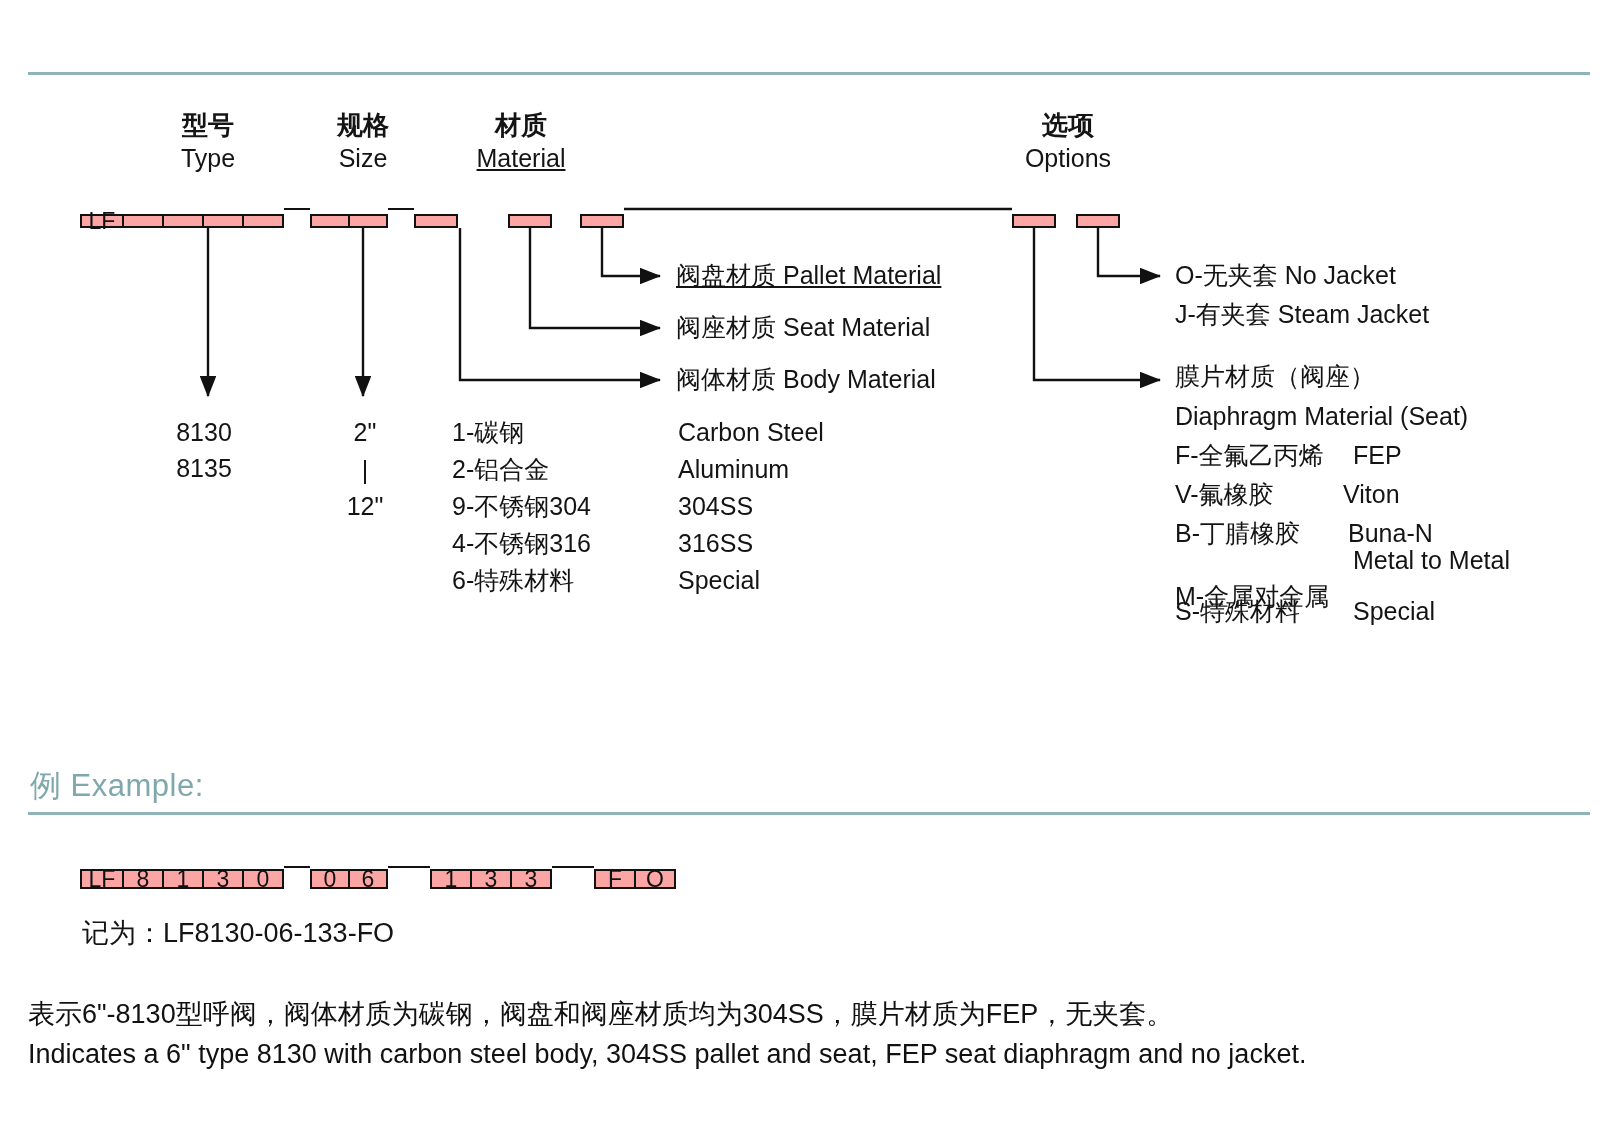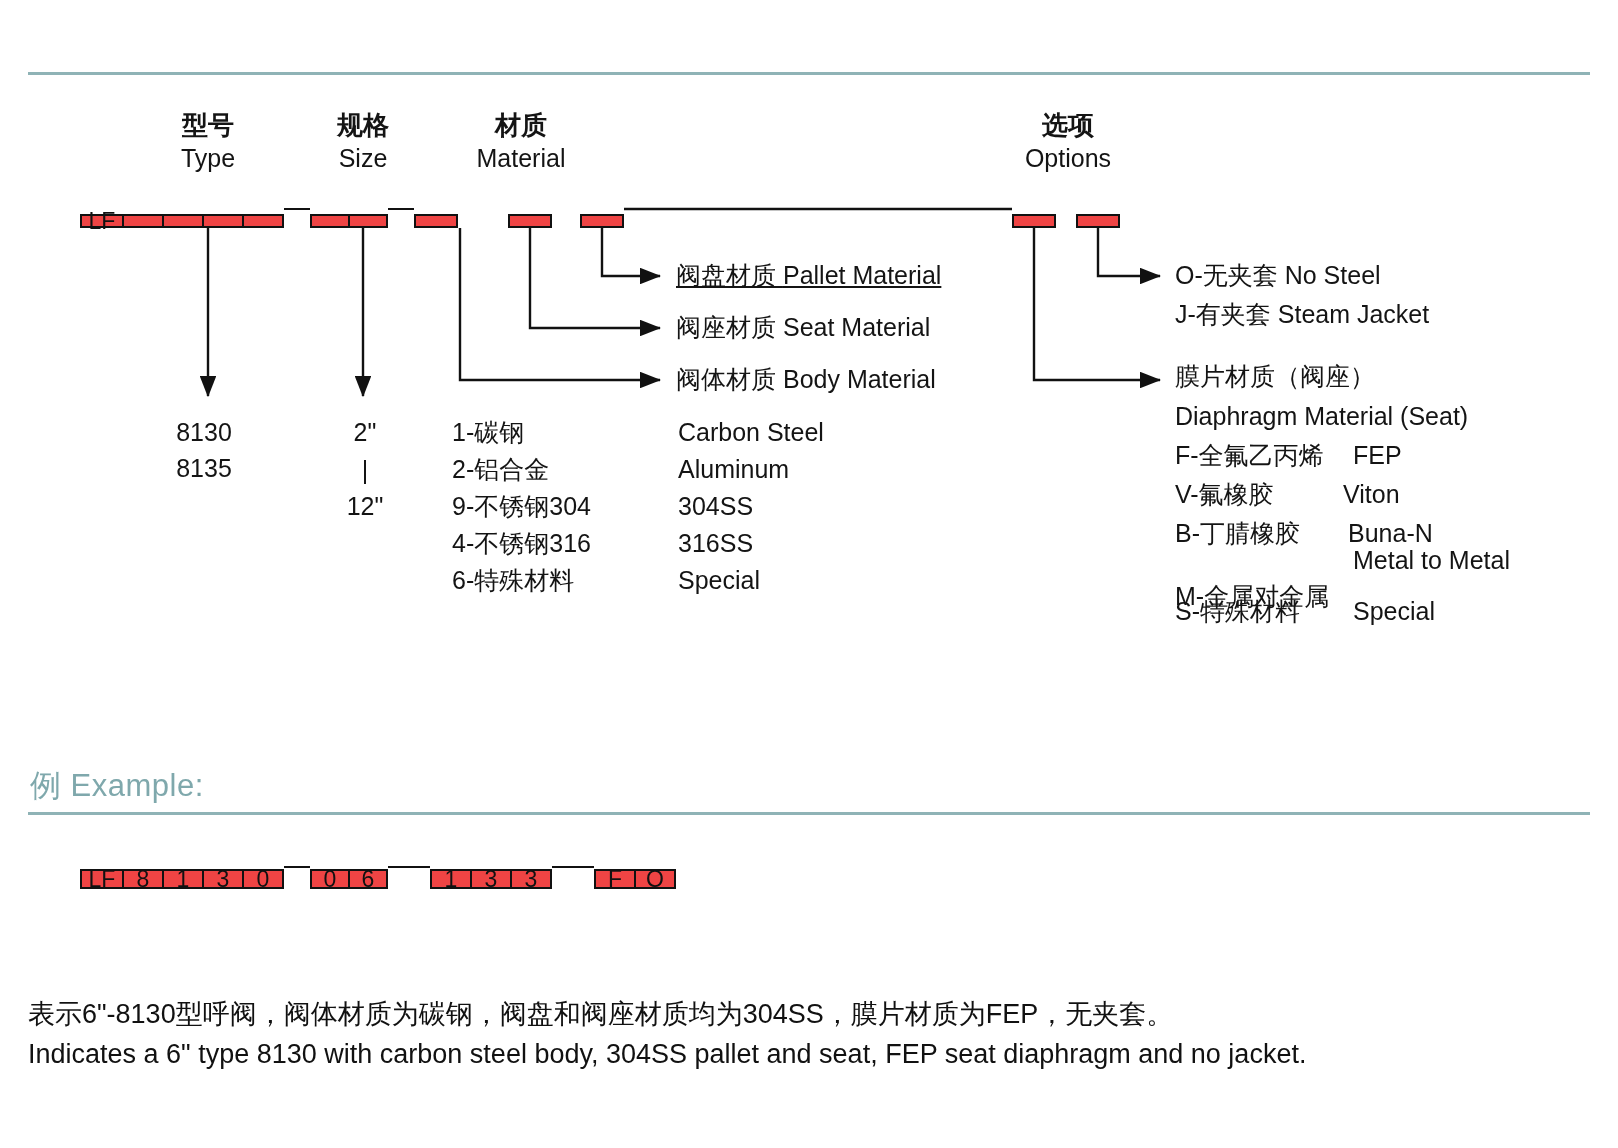--- a/index.html
+++ b/index.html
@@ -59,21 +59,21 @@
   }
   .cell {
     box-sizing: border-box;
     border: 2px solid #111111;
     margin-left: -2px;
     display: flex;
     align-items: center;
     justify-content: center;
     font-size: 23px;
     color: #111111;
-    background: #ef4444;
+    background: #fca5a5;
     margin-top: 24px;
   }
   .cell:first-child { margin-left: 0; }
   .grp { display: flex; }
   .sep {
     display: flex;
     align-items: center;
     justify-content: center;
     color: #111111;
     font-size: 24px;
@@ -115,21 +115,21 @@
 
   <div class="section-rule" style="left:28px; top:72px; width:1562px;"></div>
 
   <div class="txt hdr center" style="left:208px; top:112px;">型号</div>
   <div class="txt center" style="left:208px; top:146px;">Type</div>
 
   <div class="txt hdr center" style="left:363px; top:112px;">规格</div>
   <div class="txt center" style="left:363px; top:146px;">Size</div>
 
   <div class="txt hdr center" style="left:521px; top:112px;">材质</div>
-  <div class="txt center" style="left:521px; top:146px;">Material</div>
+  <div class="txt center" style="left:521px; top:146px;text-decoration:underline;">Material</div>
 
   <div class="txt hdr center" style="left:1068px; top:112px;">选项</div>
   <div class="txt center" style="left:1068px; top:146px;">Options</div>
 
   <div class="boxrow" style="left:80px; top:190px; height:38px;">
 
     <div class="grp">
       <div class="cell" style="width:44px;">LF</div>
       <div class="cell" style="width:42px;"></div>
       <div class="cell" style="width:42px;"></div>
@@ -200,21 +200,21 @@
   </div>
   <div class="txt" style="left:676px; top:315px;">
     <span>阀座材质 </span>
     <span>Seat Material</span>
   </div>
   <div class="txt" style="left:676px; top:367px;">
     <span>阀体材质 </span>
     <span>Body Material</span>
   </div>
 
-  <div class="txt" style="left:1175px; top:263px;">O-无夹套 No Steel</div>
+  <div class="txt" style="left:1175px; top:263px;">O-无夹套 No Jacket</div>
   <div class="txt" style="left:1175px; top:302px;">J-有夹套 Steam Jacket</div>
 
   <div class="txt" style="left:1175px; top:364px;">膜片材质（阀座）</div>
   <div class="txt" style="left:1175px; top:404px;">Diaphragm Material (Seat)</div>
 
   <div class="txt" style="left:1175px; top:443px;">F-全氟乙丙烯</div>
   <div class="txt" style="left:1353px; top:443px;">FEP</div>
 
   <div class="txt" style="left:1175px; top:482px;">V-氟橡胶</div>
   <div class="txt" style="left:1343px; top:482px;">Viton</div>
@@ -284,17 +284,18 @@
     <div class="sep" style="width:42px;">
         <i></i>
       </div>
 
     <div class="grp">
       <div class="cell" style="width:42px;">F</div>
       <div class="cell" style="width:42px;">O</div>
     </div>
   </div>
 
+  <div class="txt" style="left:82px; top:920px; font-size:27px;">记为：LF8130-06-133-FO</div>
 
   <div class="para" style="left:28px; top:995px;">表示6"-8130型呼阀，阀体材质为碳钢，阀盘和阀座材质均为304SS，膜片材质为FEP，无夹套。</div>
   <div class="para" style="left:28px; top:1035px;">Indicates a 6" type 8130 with carbon steel body, 304SS pallet and seat, FEP seat diaphragm and no jacket.</div>
 
 </div>
 
 </body></html>

